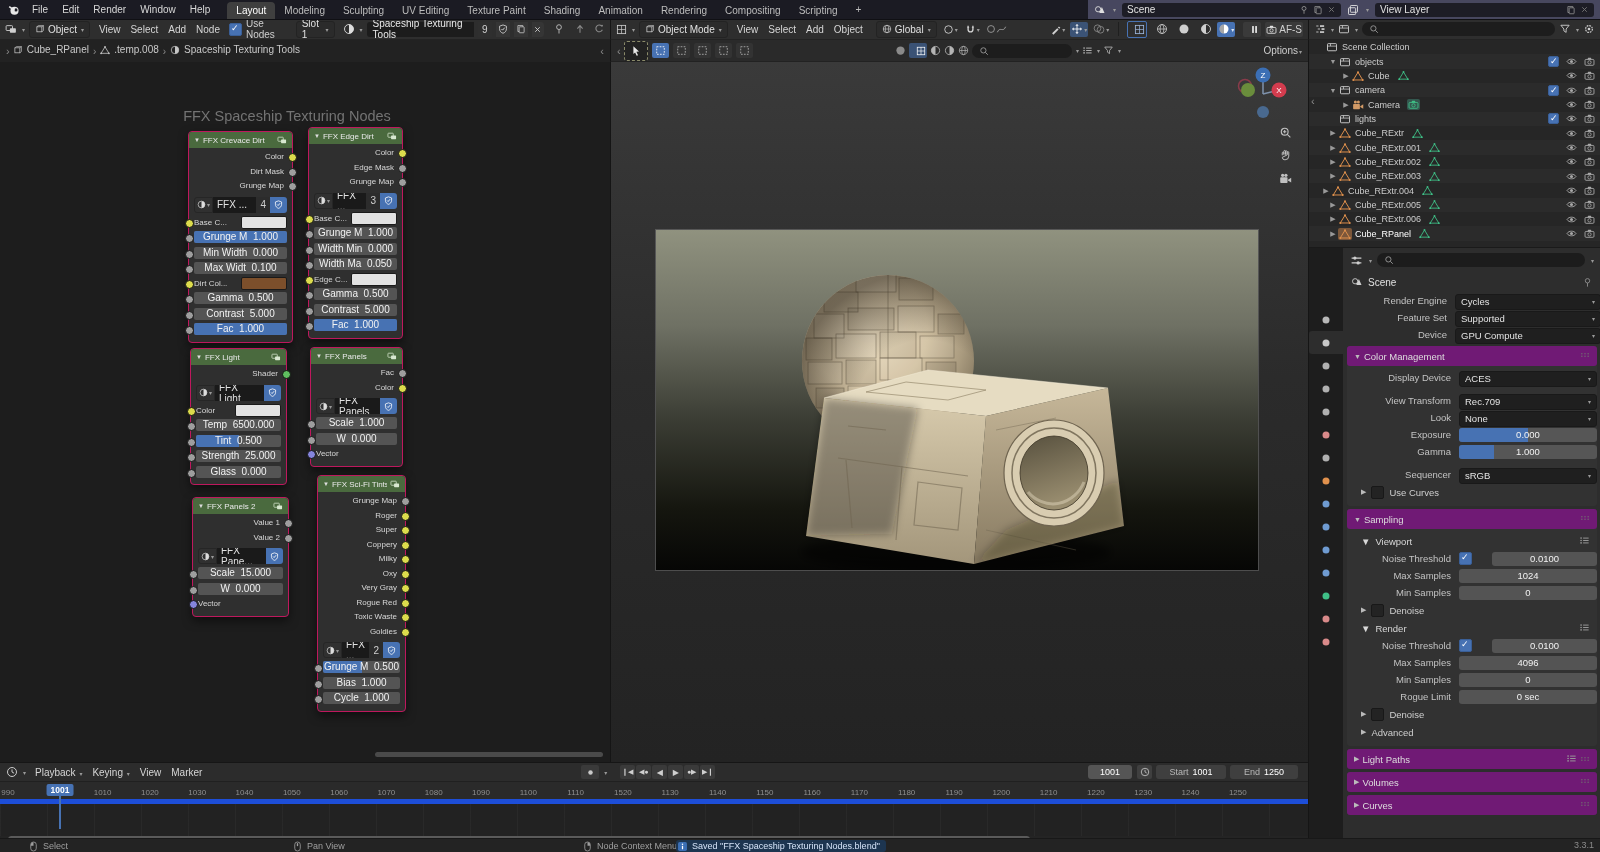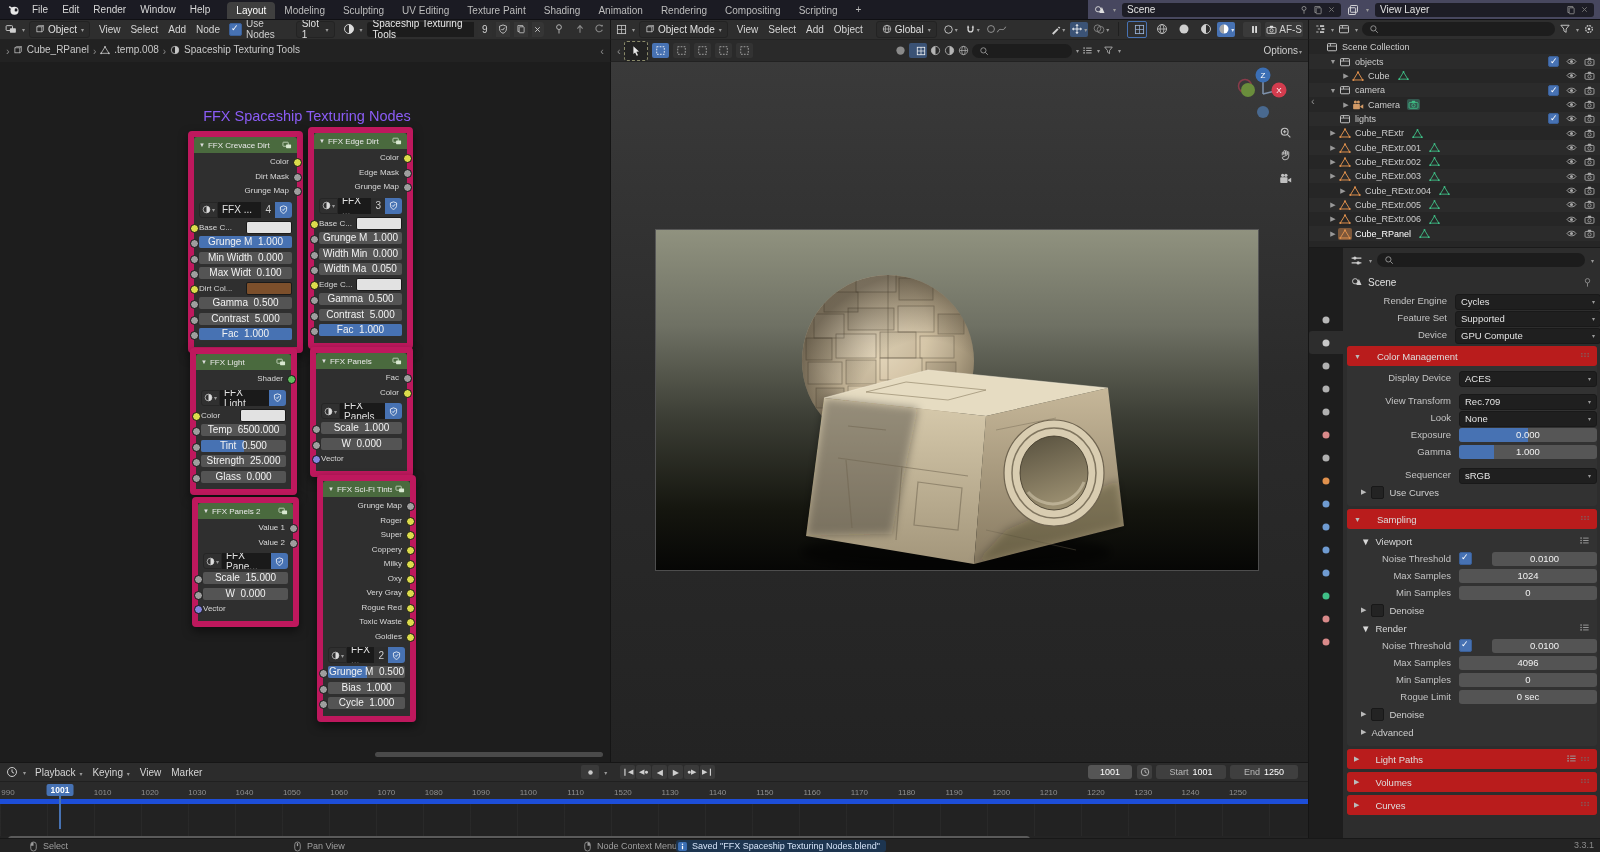--- a/index.html
+++ b/index.html
@@ -47,22 +47,22 @@
   #breadcrumb{color:#c9c9c9}
   .bc-sep{color:#8a8a8a;margin:0 4px}
   .toolbtn{width:22px;height:18px;border:1px dashed #8a8a6a;border-radius:3px;display:flex;
            align-items:center;justify-content:center;background:#222}
   .selmode{width:17px;height:15px;border-radius:2px;background:#333;display:flex;align-items:center;justify-content:center;margin-left:1px}
   .selmode.on{background:#4772b3}
   .srchpill{display:flex;align-items:center;gap:4px;background:#1d1d1d;border-radius:9px;height:14px;padding:0 7px;width:86px}
 
   
   #node-canvas{position:absolute;left:0;top:62px;width:610px;height:700px;background:#1d1d1d;overflow:hidden}
-  #graph-title{position:absolute;left:176px;top:46px;width:262px;text-align:center;font-size:14.5px;color:#8b5cf6}
-  .node{position:absolute;background:rgba(48,48,48,.97);border:6px solid #be185d;border-radius:4px;
+  #graph-title{position:absolute;left:156px;top:46px;width:262px;text-align:center;font-size:14.5px;color:#737373}
+  .node{position:absolute;background:rgba(48,48,48,.97);border:1px solid #be185d;border-radius:4px;
         box-shadow:0 4px 10px rgba(0,0,0,.5)}
   .n-head{height:16px;display:flex;align-items:center;gap:3px;padding:0 5px;border-radius:3px 3px 0 0;color:#e9e9e9;font-size:8px}
   .n-tri{font-size:6px;color:#ddd}
   .n-title{flex:1;white-space:nowrap;overflow:hidden}
   .n-body{padding:2px 0 4px}
   .nrow{position:relative;height:14.5px;margin:0 5px;font-size:8px;line-height:14.5px;color:#d8d8d8;white-space:nowrap}
   .nrow.out{text-align:right;padding-right:3px}
   .sock{position:absolute;width:7px;height:7px;border-radius:50%;border:1px solid #131313;top:3px}
   .so-r{right:-9.5px}.so-l{left:-9.5px}
   .nsel{display:flex;align-items:center;height:16px;margin:3px 5px}
@@ -115,21 +115,21 @@
         padding:0 5px;color:#e3e3e3;font-size:9.5px}
   .psel .mini{margin-left:auto}
   .pfield{display:flex;align-items:center;justify-content:center;background:#545454;border-radius:3px;height:14px;
           color:#f2f2f2;font-size:9.5px}
   .pslider{position:relative;background:#565656;border-radius:3px;height:14px;overflow:hidden;text-align:center;
            font-size:9.5px;line-height:14px;color:#f2f2f2}
   .pslider .fill{position:absolute;left:0;top:0;bottom:0;background:#4772b3}
   .pslider span{position:relative}
   .checkwrap{display:flex;align-items:center;gap:20px}
   .ppanel{background:#323232;border-radius:3px;margin:3px 4px}
-  .ppanel-h{display:flex;align-items:center;gap:16px;height:20px;padding:0 7px;color:#dedede;font-size:9.5px;background:#b91c1c;border-radius:3px}
+  .ppanel-h{display:flex;align-items:center;gap:3px;height:20px;padding:0 7px;color:#dedede;font-size:9.5px;background:#701a75;border-radius:3px}
   .ppanel-h .tri{font-size:7px;color:#bbb}
   .ppanel-b{padding:3px 0 5px}
   .psub-h{display:flex;align-items:center;gap:5px;height:18px;padding:0 7px 0 14px;color:#d8d8d8;font-size:9.5px}
   .pcollapse{display:flex;align-items:center;gap:5px;height:18px;padding:0 7px 0 14px;color:#cfcfcf;font-size:9.5px}
   .dots{margin-left:auto}
   .gap{margin-top:6px}
 
   
   #timeline{position:absolute;left:0;top:762px;width:1308px;height:76px;background:#242424;border-top:1px solid #161616}
   #tl-header{display:flex;align-items:center;gap:4px;height:18px;background:#2c2c2c;border-bottom:1px solid #202020;padding:0 6px}
@@ -1378,21 +1378,21 @@
             </span>
             <span class="i">
               <svg width="11" height="11" viewBox="0 0 16 16">
                 <rect x="1.5" y="5" width="13" height="8.5" rx="1.5" fill="none" stroke="#a8a8a8" stroke-width="1.3"></rect>
                 <rect x="5.5" y="2.5" width="5" height="2.5" rx="0.8" fill="#a8a8a8"></rect>
                 <circle cx="8" cy="9.2" r="2.4" fill="none" stroke="#a8a8a8" stroke-width="1.2"></circle>
               </svg>
             </span>
           </span>
         </div>
-        <div class="olrow" style="padding-left:29px">
+        <div class="olrow" style="padding-left:12px">
     <span class="ol-exp">▶</span>
     <span class="iconbox ">
             <svg width="12" height="12" viewBox="0 0 16 16">
               <path d="M8 3 L14.3 13.3 H1.7 Z" fill="none" stroke="#e0914d" stroke-width="1.3" stroke-linejoin="round"></path>
               <circle cx="8" cy="3" r="1.4" fill="#e0914d"></circle>
               <circle cx="14.3" cy="13.3" r="1.4" fill="#e0914d"></circle>
               <circle cx="1.7" cy="13.3" r="1.4" fill="#e0914d"></circle>
             </svg>
           </span>
     <span class="ol-lbl ">Cube_RExtr.004</span>

